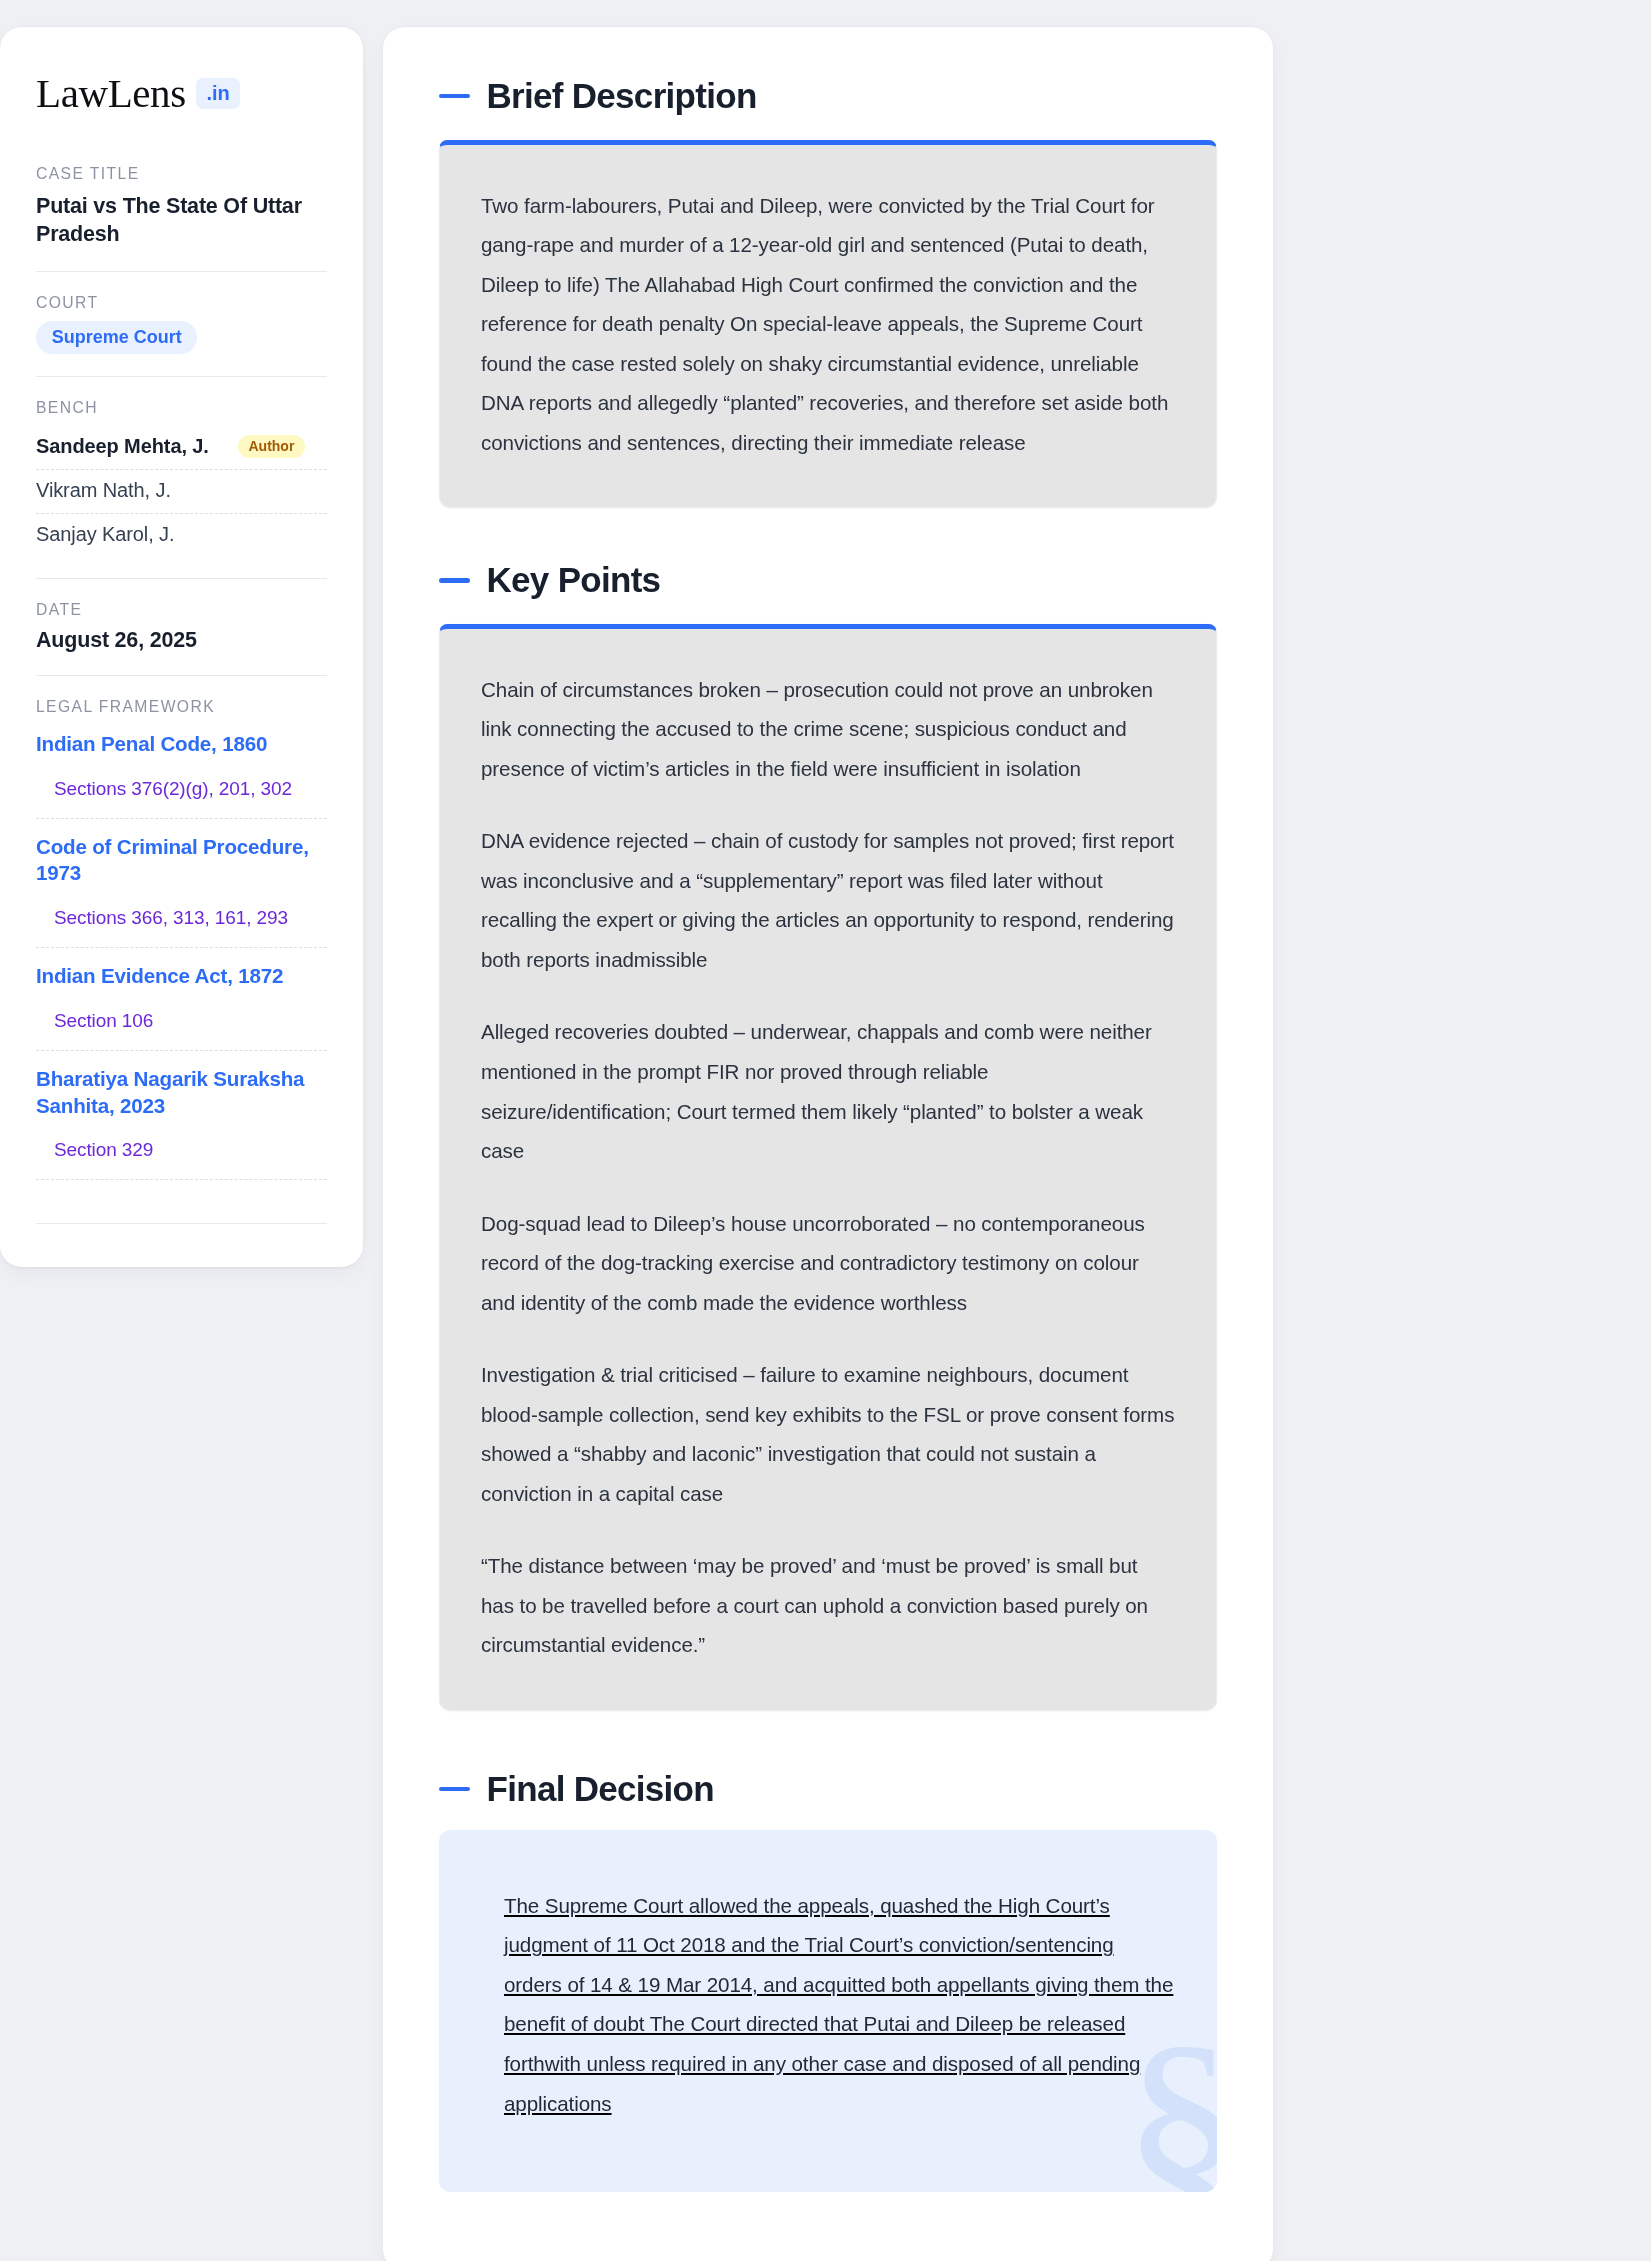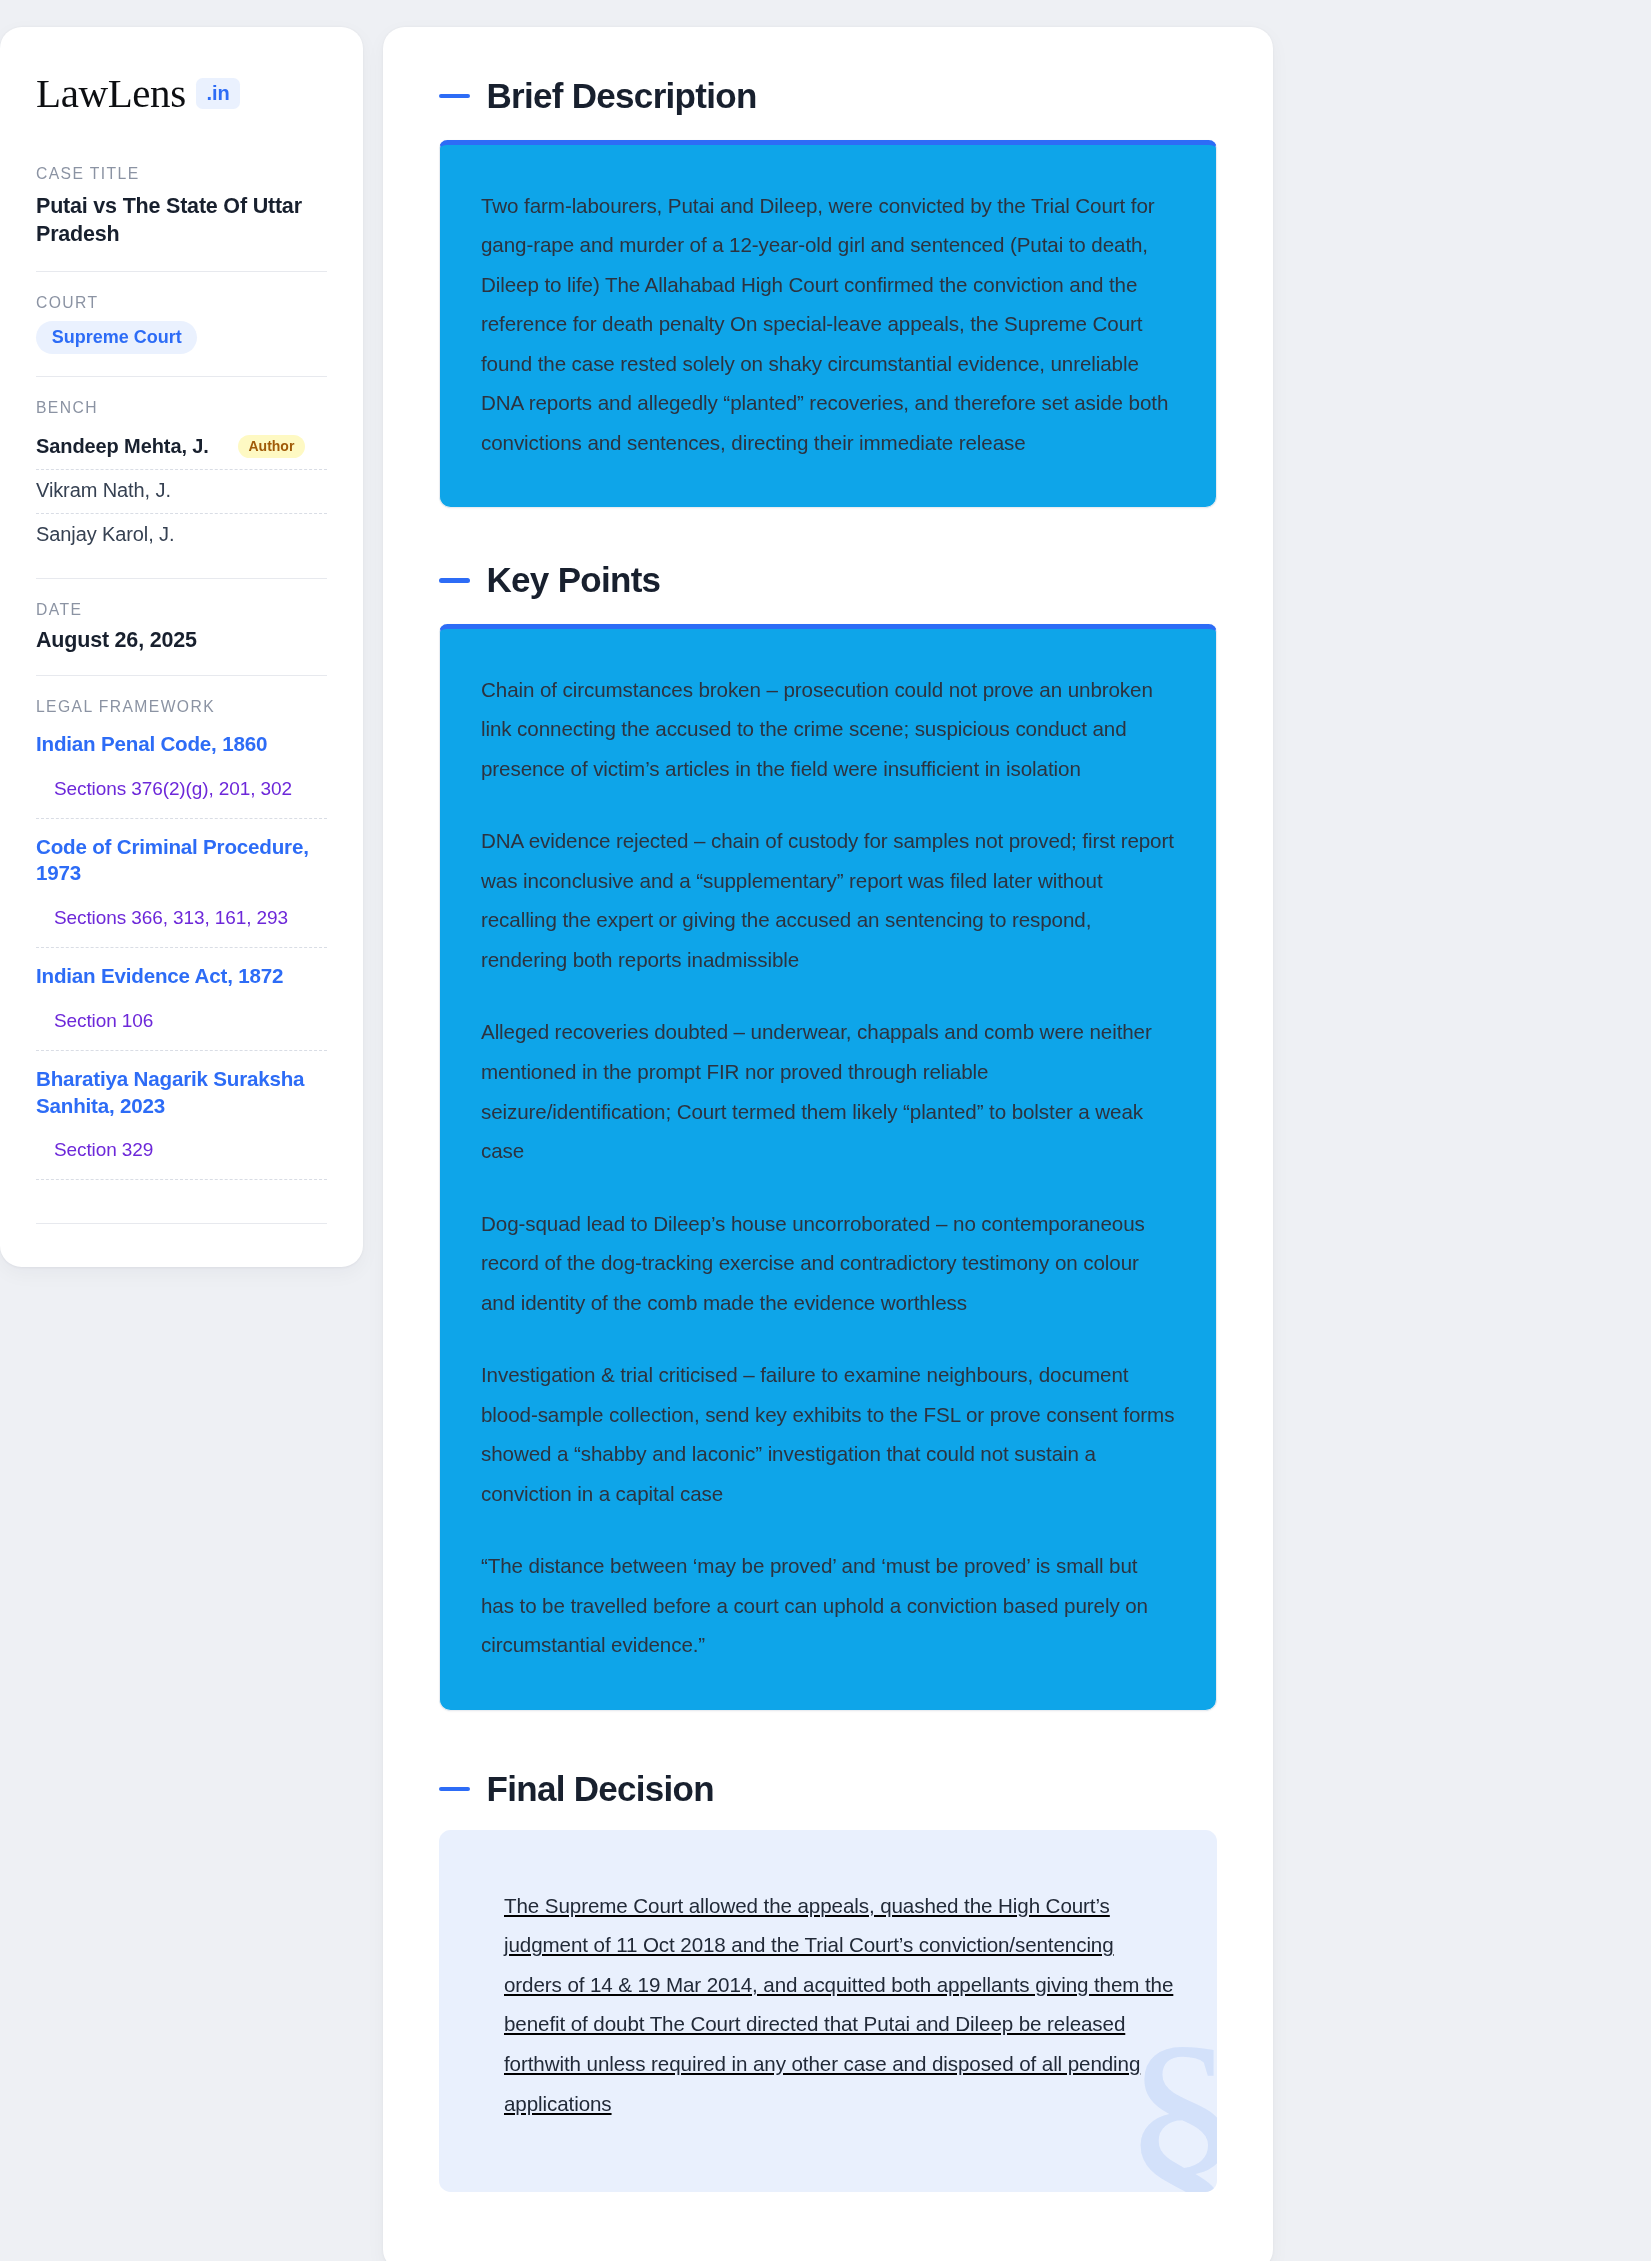--- a/index.html
+++ b/index.html
@@ -175,21 +175,21 @@
   }
   .sec-title {
     font-size: 35px;
     font-weight: 700;
     color: #18202e;
     letter-spacing: -0.7px;
     line-height: 1.1;
   }
 
   .card {
-    background: #0ea5e9;
+    background: #e5e5e5;
     border: 0.8px solid #e9ecf1;
     border-radius: 11.6px;
     padding: 46px 41px 45px 41px;
     box-shadow: 0 0.8px 1.7px rgba(16,24,40,.04);
     position: relative;
     overflow: hidden;
     margin-top: 24px;
   }
   .card.accent-top {
     border-top: 5px solid #2d6cf6;
@@ -323,21 +323,21 @@
 
     <div class="sec-gap"></div>
 
     <section>
       <div class="sec-head">
         <span class="sec-dash"></span>
         <h2 class="sec-title">Key Points</h2>
       </div>
       <div class="card accent-top">
         <p class="body-text kp">Chain of circumstances broken – prosecution could not prove an unbroken link connecting the accused to the crime scene; suspicious conduct and presence of victim’s articles in the field were insufficient in isolation</p>
-        <p class="body-text kp">DNA evidence rejected – chain of custody for samples not proved; first report was inconclusive and a “supplementary” report was filed later without recalling the expert or giving the accused an sentencing to respond, rendering both reports inadmissible</p>
+        <p class="body-text kp">DNA evidence rejected – chain of custody for samples not proved; first report was inconclusive and a “supplementary” report was filed later without recalling the expert or giving the articles an opportunity to respond, rendering both reports inadmissible</p>
         <p class="body-text kp">Alleged recoveries doubted – underwear, chappals and comb were neither mentioned in the prompt FIR nor proved through reliable seizure/identification; Court termed them likely “planted” to bolster a weak case</p>
         <p class="body-text kp">Dog-squad lead to Dileep’s house uncorroborated – no contemporaneous record of the dog-tracking exercise and contradictory testimony on colour and identity of the comb made the evidence worthless</p>
         <p class="body-text kp">Investigation &amp; trial criticised – failure to examine neighbours, document blood-sample collection, send key exhibits to the FSL or prove consent forms showed a “shabby and laconic” investigation that could not sustain a conviction in a capital case</p>
         <p class="body-text kp">“The distance between ‘may be proved’ and ‘must be proved’ is small but has to be travelled before a court can uphold a conviction based purely on circumstantial evidence.”</p>
       </div>
     </section>
 
     <div class="sec-gap big"></div>
 
     <section>

